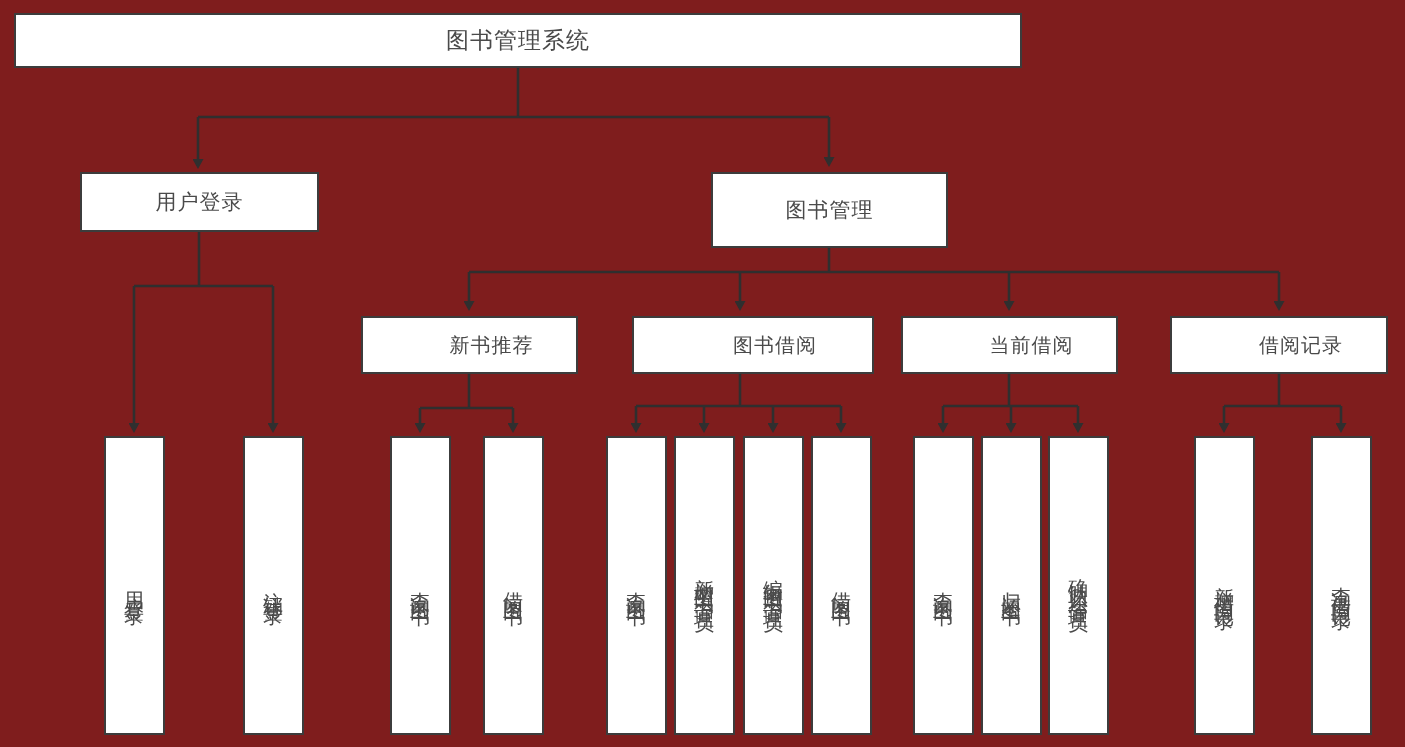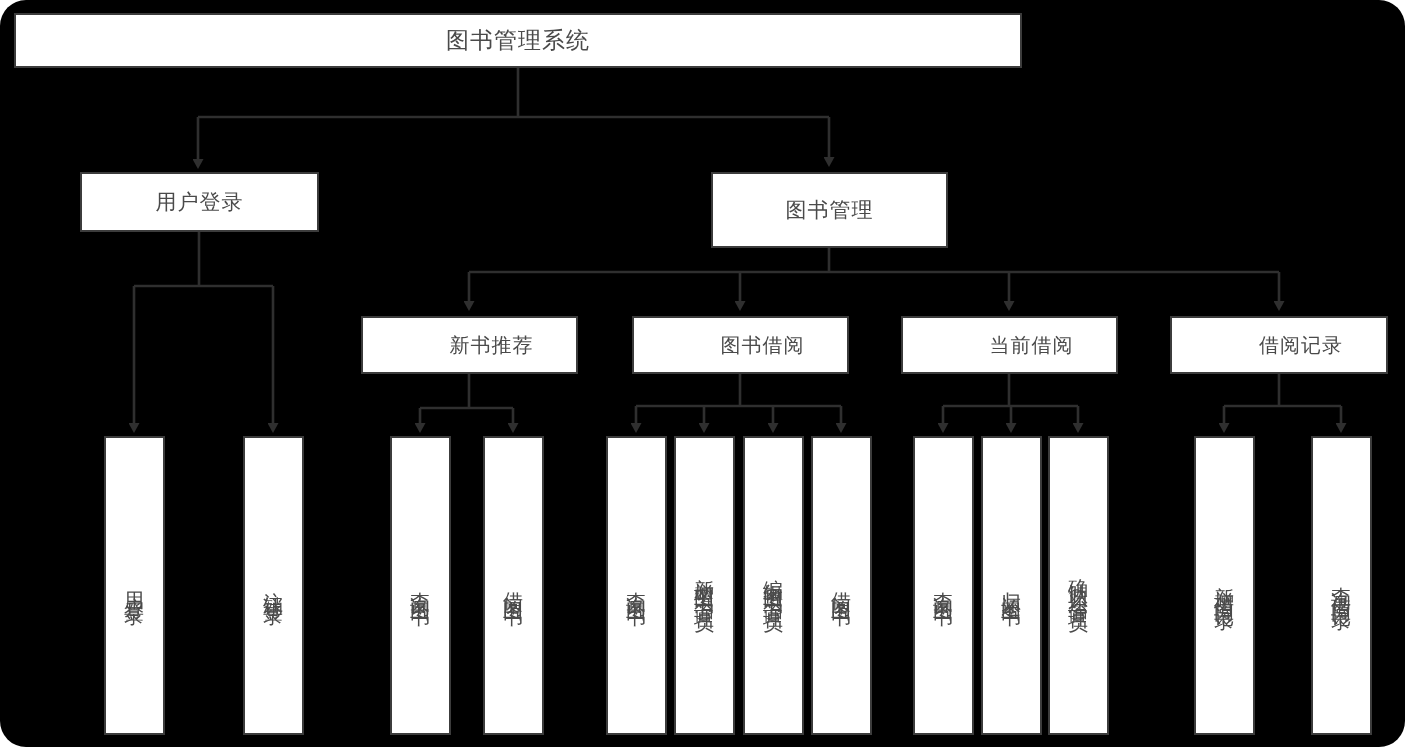--- a/index.html
+++ b/index.html
@@ -4,24 +4,23 @@
 <style>
   html, body {
     margin: 0;
     padding: 0;
     background: #ffffff;
   }
   #canvas {
     position: relative;
     width: 1405px;
     height: 747px;
-    background: #000000;
+    background: #7f1d1d;
     font-family: "DejaVu Sans", "Liberation Sans", sans-serif;
     overflow: hidden;
-    border-radius: 26px;
   }
   #wires {
     position: absolute;
     left: 0;
     top: 0;
     width: 1405px;
     height: 747px;
     pointer-events: none;
   }
   .node {
@@ -131,21 +130,21 @@
   <div class="node lvl1" style="left:80px; top:172px; width:239px; height:60px;">
     <span>用户登录</span>
   </div>
   <div class="node lvl1" style="left:711px; top:172px; width:237px; height:76px;">
     <span>图书管理</span>
   </div>
 
   <div class="node lvl2" style="left:361px; top:316px; width:217px; height:58px;">
     <span>新书推荐</span>
   </div>
-  <div class="node lvl2" style="left:632px; top:316px; width:217px; height:58px;">
+  <div class="node lvl2" style="left:632px; top:316px; width:242px; height:58px;">
     <span>图书借阅</span>
   </div>
   <div class="node lvl2" style="left:901px; top:316px; width:217px; height:58px;">
     <span>当前借阅</span>
   </div>
   <div class="node lvl2" style="left:1170px; top:316px; width:218px; height:58px;">
     <span>借阅记录</span>
   </div>
 
   <div class="node leaf" style="left:104px; top:436px; width:61px; height:299px;">

